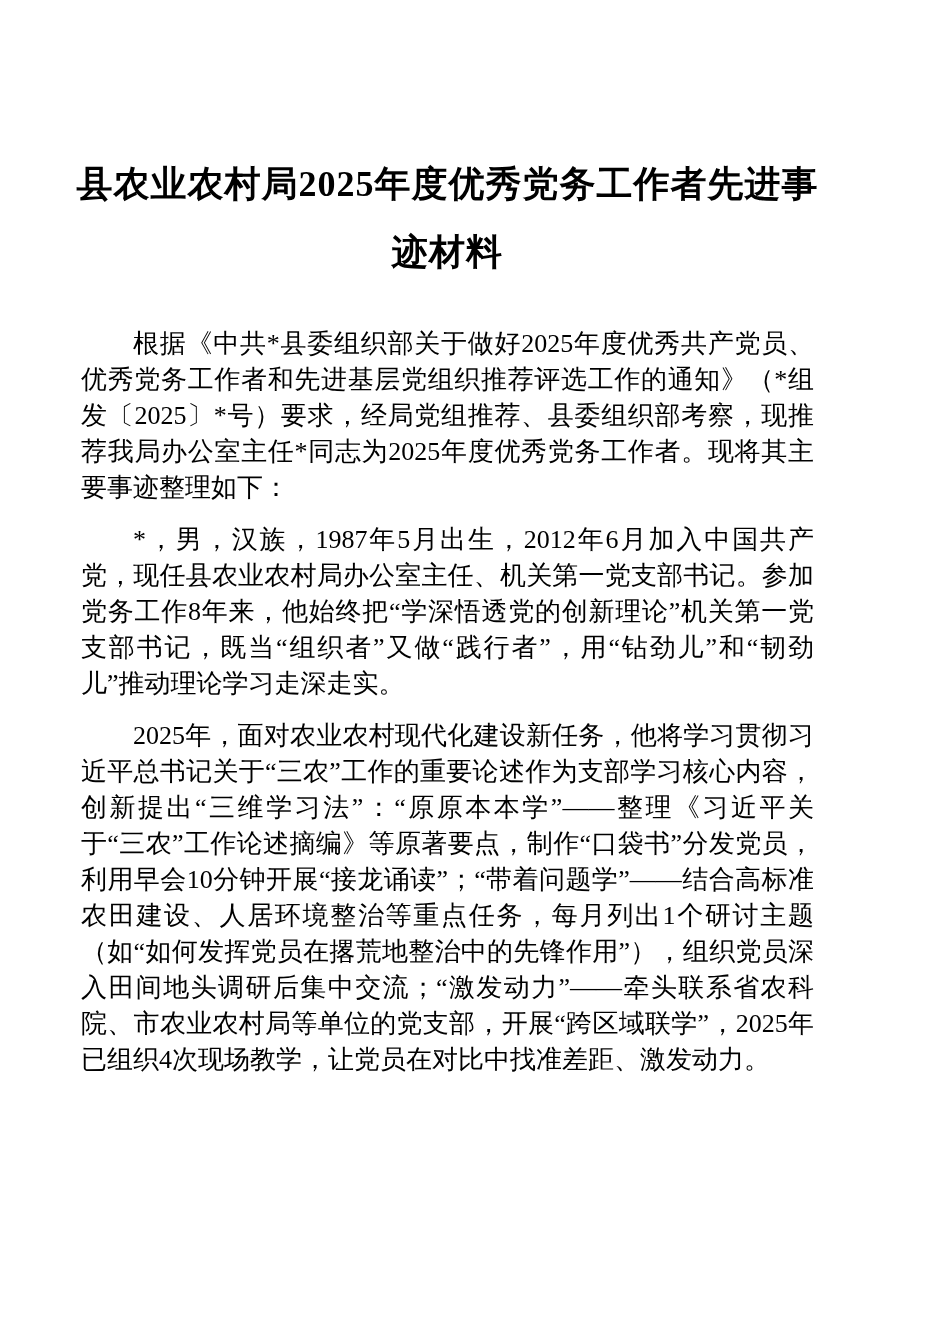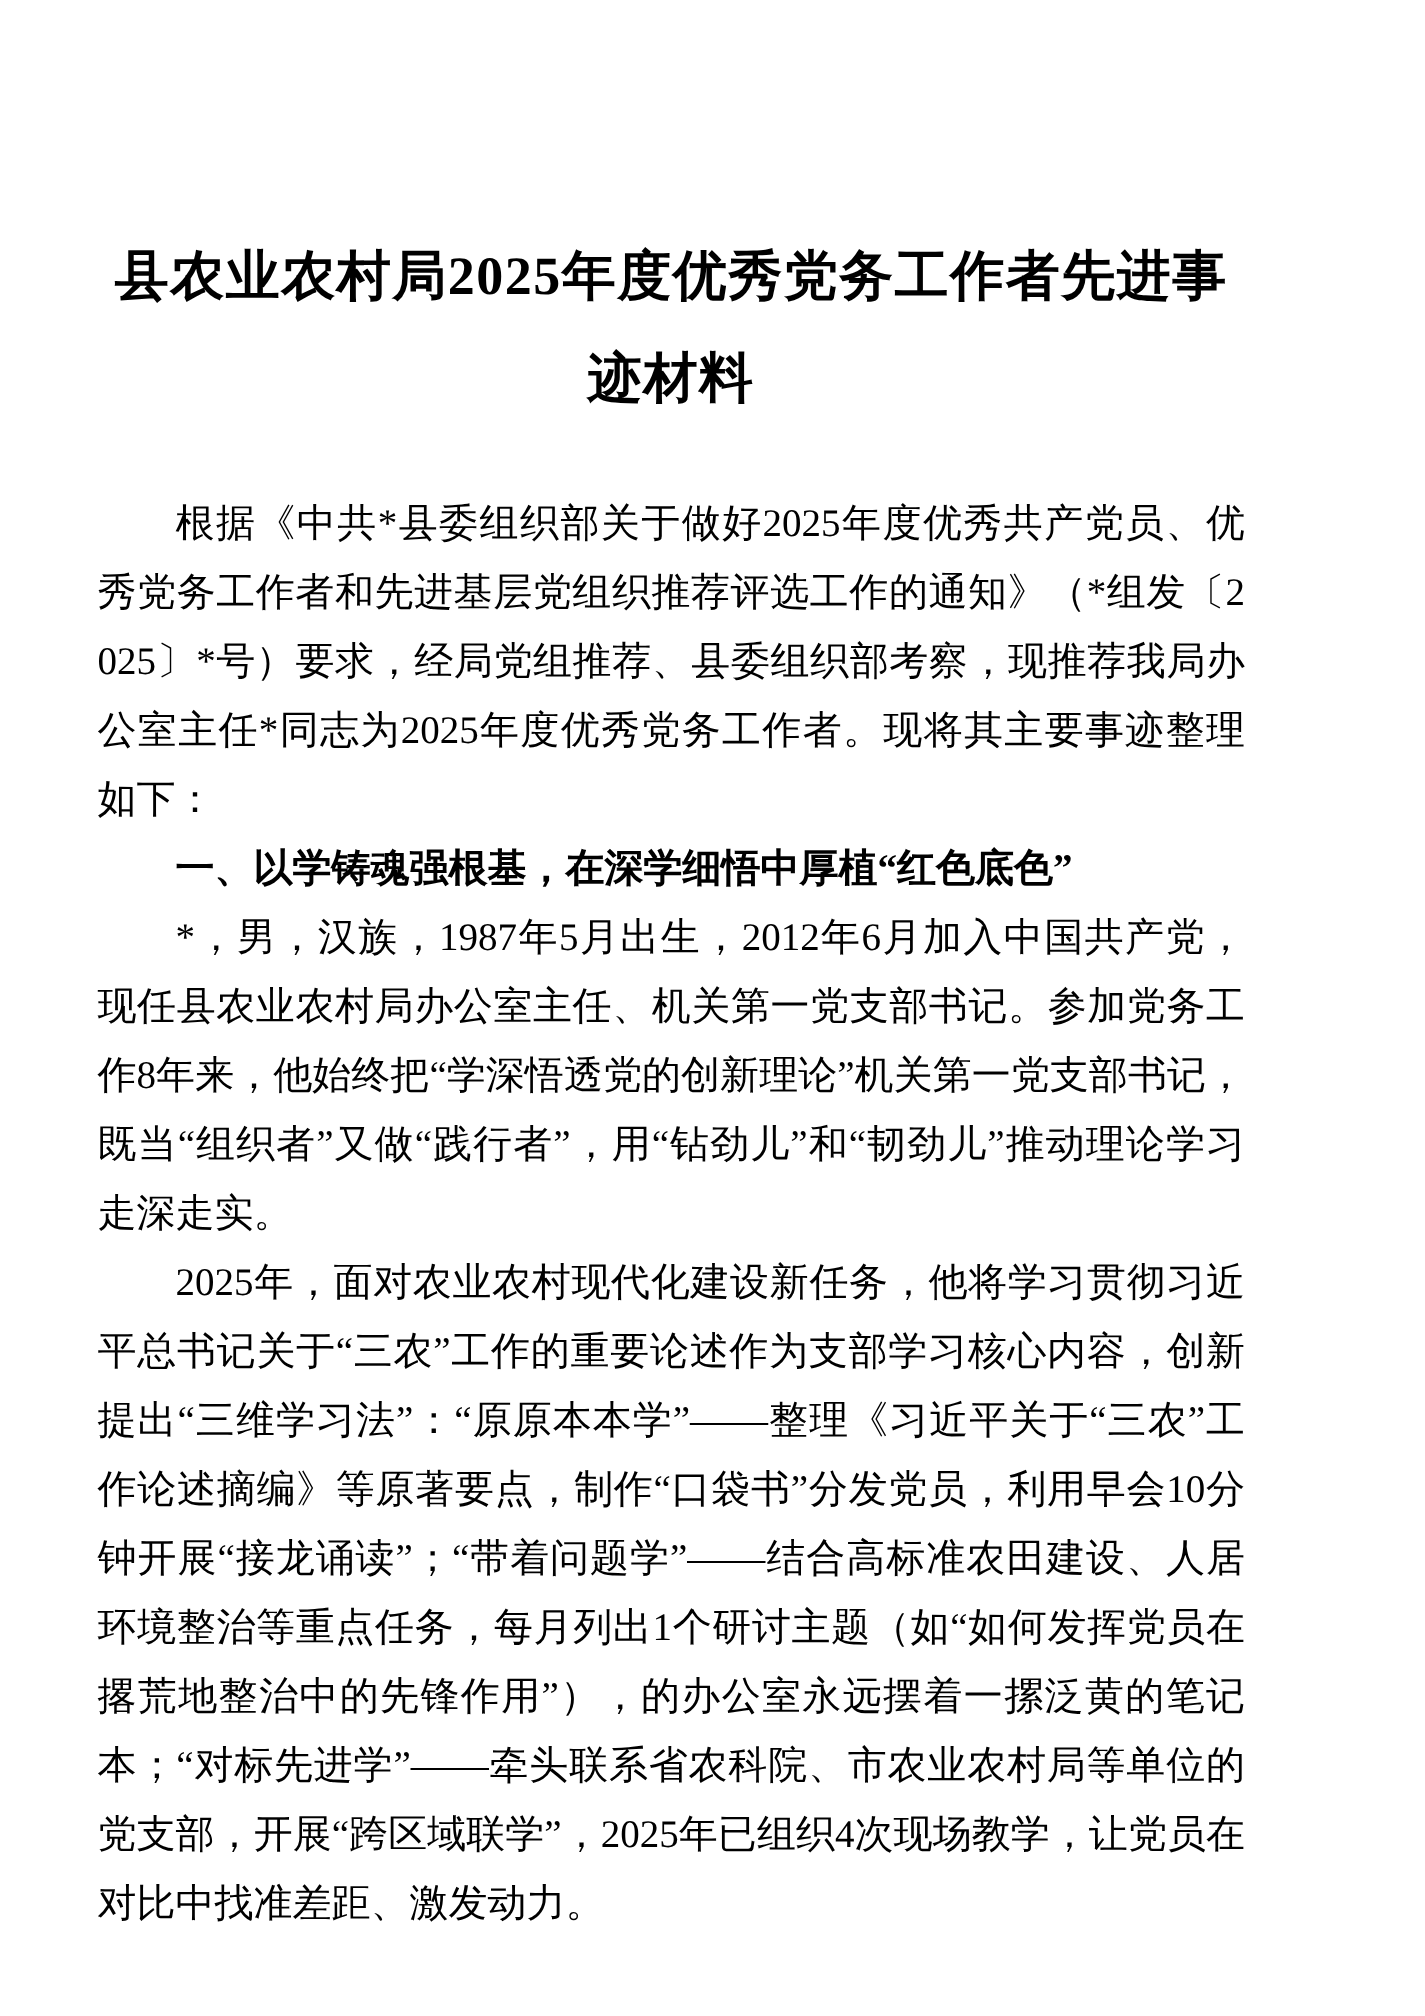--- a/index.html
+++ b/index.html
@@ -21,37 +21,36 @@
   .doc-title {
     font-size: 36px;
     font-weight: bold;
     line-height: 68px;
     text-align: center;
     margin: 0 0 40px 0;
     letter-spacing: 1px;
   }
   .para {
     font-size: 26px;
-    line-height: 46px;
+    line-height: 36px;
     text-align: justify;
     text-indent: 2em;
-    margin: 0;
+    margin: 16px;
     word-break: break-all;
   }
   .para.heading {
     font-weight: bold;
   }
 </style>
 </head>
 <body>
 
 <div class="page">
   <h1 class="doc-title">县农业农村局2025年度优秀党务工作者先进事迹材料</h1>
 
   <p class="para">根据《中共*县委组织部关于做好2025年度优秀共产党员、优秀党务工作者和先进基层党组织推荐评选工作的通知》（*组发〔2025〕*号）要求，经局党组推荐、县委组织部考察，现推荐我局办公室主任*同志为2025年度优秀党务工作者。现将其主要事迹整理如下：</p>
 
-  <p class="para heading">一、以学铸魂强根基，在深学细悟中厚植“红色底色”</p>
 
   <p class="para">*，男，汉族，1987年5月出生，2012年6月加入中国共产党，现任县农业农村局办公室主任、机关第一党支部书记。参加党务工作8年来，他始终把“学深悟透党的创新理论”机关第一党支部书记，既当“组织者”又做“践行者”，用“钻劲儿”和“韧劲儿”推动理论学习走深走实。</p>
 
-  <p class="para">2025年，面对农业农村现代化建设新任务，他将学习贯彻习近平总书记关于“三农”工作的重要论述作为支部学习核心内容，创新提出“三维学习法”：“原原本本学”——整理《习近平关于“三农”工作论述摘编》等原著要点，制作“口袋书”分发党员，利用早会10分钟开展“接龙诵读”；“带着问题学”——结合高标准农田建设、人居环境整治等重点任务，每月列出1个研讨主题（如“如何发挥党员在撂荒地整治中的先锋作用”），的办公室永远摆着一摞泛黄的笔记本；“对标先进学”——牵头联系省农科院、市农业农村局等单位的党支部，开展“跨区域联学”，2025年已组织4次现场教学，让党员在对比中找准差距、激发动力。</p>
+  <p class="para">2025年，面对农业农村现代化建设新任务，他将学习贯彻习近平总书记关于“三农”工作的重要论述作为支部学习核心内容，创新提出“三维学习法”：“原原本本学”——整理《习近平关于“三农”工作论述摘编》等原著要点，制作“口袋书”分发党员，利用早会10分钟开展“接龙诵读”；“带着问题学”——结合高标准农田建设、人居环境整治等重点任务，每月列出1个研讨主题（如“如何发挥党员在撂荒地整治中的先锋作用”），组织党员深入田间地头调研后集中交流；“激发动力”——牵头联系省农科院、市农业农村局等单位的党支部，开展“跨区域联学”，2025年已组织4次现场教学，让党员在对比中找准差距、激发动力。</p>
 
 </div>
 
 </body></html>

